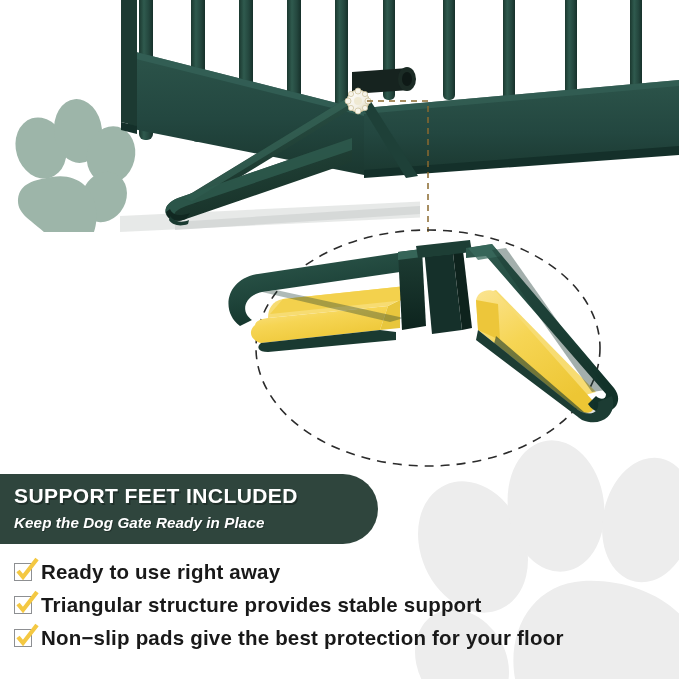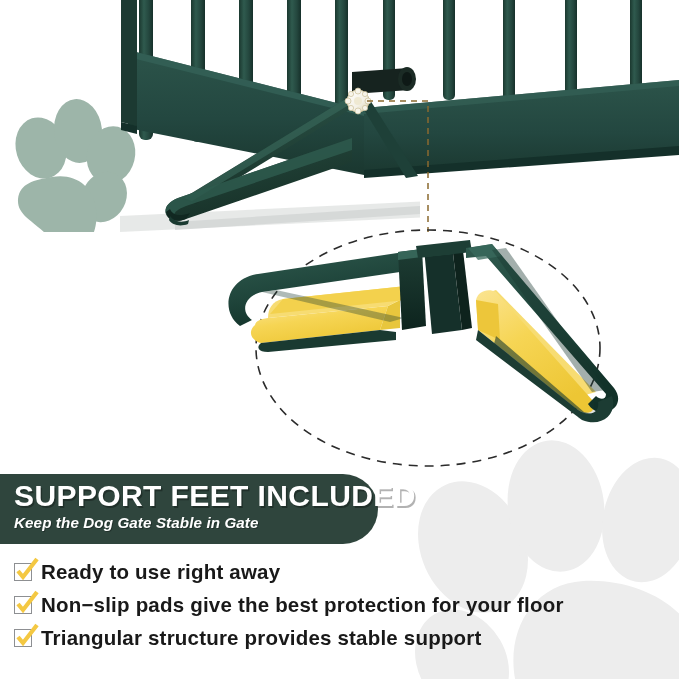--- a/index.html
+++ b/index.html
@@ -41,21 +41,21 @@
     background: #2F453D;
     border-radius: 0 36px 36px 0;
     box-sizing: border-box;
     padding: 7px 0 0 28px;
     z-index: 6;
   }
   #banner-title {
     color: #ffffff;
     font-family: "Liberation Sans", sans-serif;
     font-weight: bold;
-    font-size: 30px;
+    font-size: 21px;
     letter-spacing: 0.4px;
     line-height: 30px;
     white-space: nowrap;
     text-shadow: 1.5px 1.5px 0 rgba(0,0,0,0.30);
   }
   #banner-sub {
     color: #ffffff;
     font-family: "Liberation Sans", sans-serif;
     font-weight: bold;
     font-style: italic;
@@ -351,47 +351,47 @@
       <path d="M 578 410 C 588 416 596 412 594 402 L 604 404 C 606 418 592 424 578 418 Z" fill="#11292322"></path>
       <path d="M 496 336 L 584 412 L 592 414 L 592 422 L 494 344 Z" fill="#1A3A31" opacity="0.6"></path>
 
       <path d="M 478 330 L 578 410 C 590 418 600 412 598 402 L 612 396
                C 618 414 602 428 582 420 L 476 340 Z" fill="#1C3C33"></path>
     </svg>
   </div>
 
   <div id="banner">
     <div id="banner-title">SUPPORT FEET INCLUDED</div>
-    <div id="banner-sub">Keep the Dog Gate Stable in Gate</div>
+    <div id="banner-sub">Keep the Dog Gate Ready in Place</div>
   </div>
 
   <div id="bullets">
 
     <div class="bullet-row">
       <span class="check-box">
         <svg class="tick" viewBox="0 0 26 26">
           <path d="M 4 13 L 9 19 L 23 1" fill="none" stroke="#F4C842" stroke-width="4.2" stroke-linecap="butt" stroke-linejoin="miter"></path>
         </svg>
       </span>
       <span class="bullet-text">Ready to use right away</span>
     </div>
 
     <div class="bullet-row">
       <span class="check-box">
         <svg class="tick" viewBox="0 0 26 26">
           <path d="M 4 13 L 9 19 L 23 1" fill="none" stroke="#F4C842" stroke-width="4.2" stroke-linecap="butt" stroke-linejoin="miter"></path>
         </svg>
       </span>
-      <span class="bullet-text">Non−slip pads give the best protection for your floor</span>
+      <span class="bullet-text">Triangular structure provides stable support</span>
     </div>
 
     <div class="bullet-row">
       <span class="check-box">
         <svg class="tick" viewBox="0 0 26 26">
           <path d="M 4 13 L 9 19 L 23 1" fill="none" stroke="#F4C842" stroke-width="4.2" stroke-linecap="butt" stroke-linejoin="miter"></path>
         </svg>
       </span>
-      <span class="bullet-text">Triangular structure provides stable support</span>
+      <span class="bullet-text">Non−slip pads give the best protection for your floor</span>
     </div>
 
   </div>
 
 </div>
 
 </body></html>

